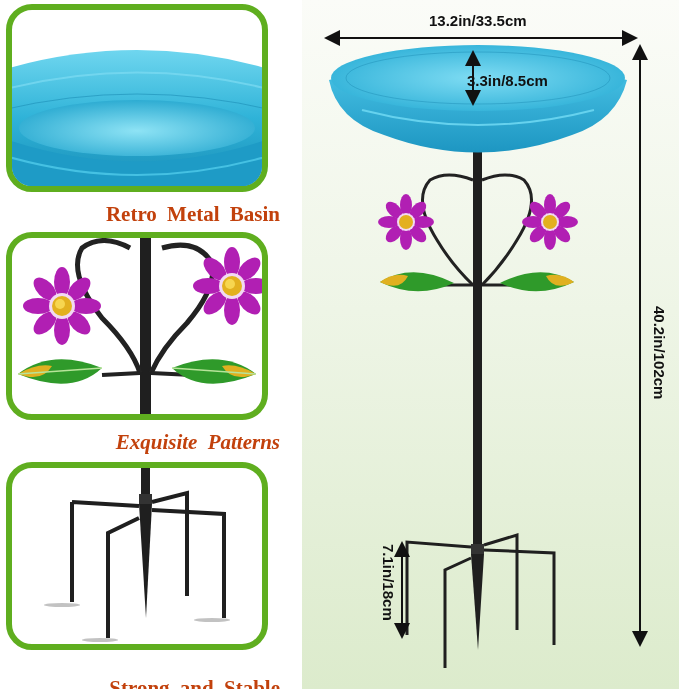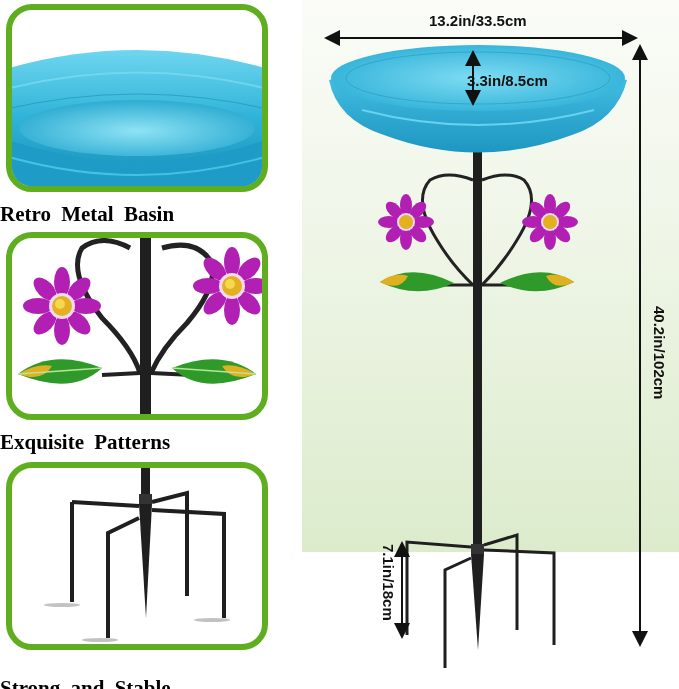--- a/index.html
+++ b/index.html
@@ -1,21 +1,21 @@
 <!DOCTYPE html>
 <html><head>
 <meta charset="utf-8">
 <style>
   html,body{margin:0;padding:0;}
   body{width:679px;height:689px;position:relative;overflow:hidden;background:#ffffff;font-family:"Liberation Serif",serif;}
   .left{position:absolute;left:0;top:0;width:290px;height:689px;background:#fff;}
   .card{position:absolute;left:6px;width:262px;border:6px solid #5fae1f;border-radius:26px;background:#fff;overflow:hidden;box-sizing:border-box;}
   .card svg{position:absolute;left:0;top:0;}
-  .caption{position:absolute;left:0;width:280px;text-align:left;font-family:"Liberation Serif",serif;font-weight:bold;font-size:21px;color:#000000;word-spacing:5px;}
-  .right{position:absolute;left:302px;top:0;width:377px;height:552px;background:linear-gradient(180deg,#fbfcf8 0%,#eef5e6 45%,#dcebcc 100%);}
+  .caption{position:absolute;left:0;width:280px;text-align:right;font-family:"Liberation Serif",serif;font-weight:bold;font-size:21px;color:#c2410c;word-spacing:5px;}
+  .right{position:absolute;left:302px;top:0;width:377px;height:689px;background:linear-gradient(180deg,#fbfcf8 0%,#eef5e6 45%,#dcebcc 100%);}
   .right svg{position:absolute;left:0;top:0;}
   .dim{position:absolute;font-family:"Liberation Sans",sans-serif;font-weight:bold;font-size:15px;color:#111;white-space:nowrap;}
   .vert{transform-origin:left top;transform:rotate(90deg);}
 </style>
 </head>
 <body>
 
 <div class="left">
 
   <div class="card" style="top:4px;height:188px;">
@@ -82,21 +82,21 @@
       </g>
 
       <path d="M6 136 Q40 110 90 130 Q60 158 6 136 Z" fill="#2f9a2a"></path>
       <path d="M6 136 Q25 125 40 128 Q30 145 6 136 Z" fill="#e0b020"></path>
       <path d="M6 136 L90 130" stroke="#b7e49a" stroke-width="1.5"></path>
       <path d="M244 136 Q210 110 160 130 Q190 158 244 136 Z" fill="#2f9a2a"></path>
       <path d="M244 136 Q225 125 210 128 Q220 145 244 136 Z" fill="#e0b020"></path>
       <path d="M244 136 L160 130" stroke="#b7e49a" stroke-width="1.5"></path>
     </svg>
   </div>
-  <div class="caption" style="top:430px;">Exquisite Patterns</div>
+  <div class="caption" style="top:430px;font-style:italic;">Exquisite Patterns</div>
 
   <div class="card" style="top:462px;height:188px;">
     <svg width="250" height="176" viewBox="0 0 250 176">
       <rect x="129" y="0" width="9" height="28" fill="#1f1f1f"></rect>
       <rect x="127" y="26" width="13" height="10" fill="#333"></rect>
       <polygon points="127,36 140,36 134,150" fill="#1f1f1f"></polygon>
       <path d="M60 50 L60 134" stroke="#1f1f1f" stroke-width="4"></path>
       <path d="M60 34 L127 38 M60 34 L60 50" stroke="#1f1f1f" stroke-width="4" fill="none"></path>
       <path d="M140 42 L212 46 L212 150" stroke="#1f1f1f" stroke-width="4" fill="none"></path>
       <path d="M140 34 L175 25 L175 128" stroke="#1f1f1f" stroke-width="4" fill="none"></path>

